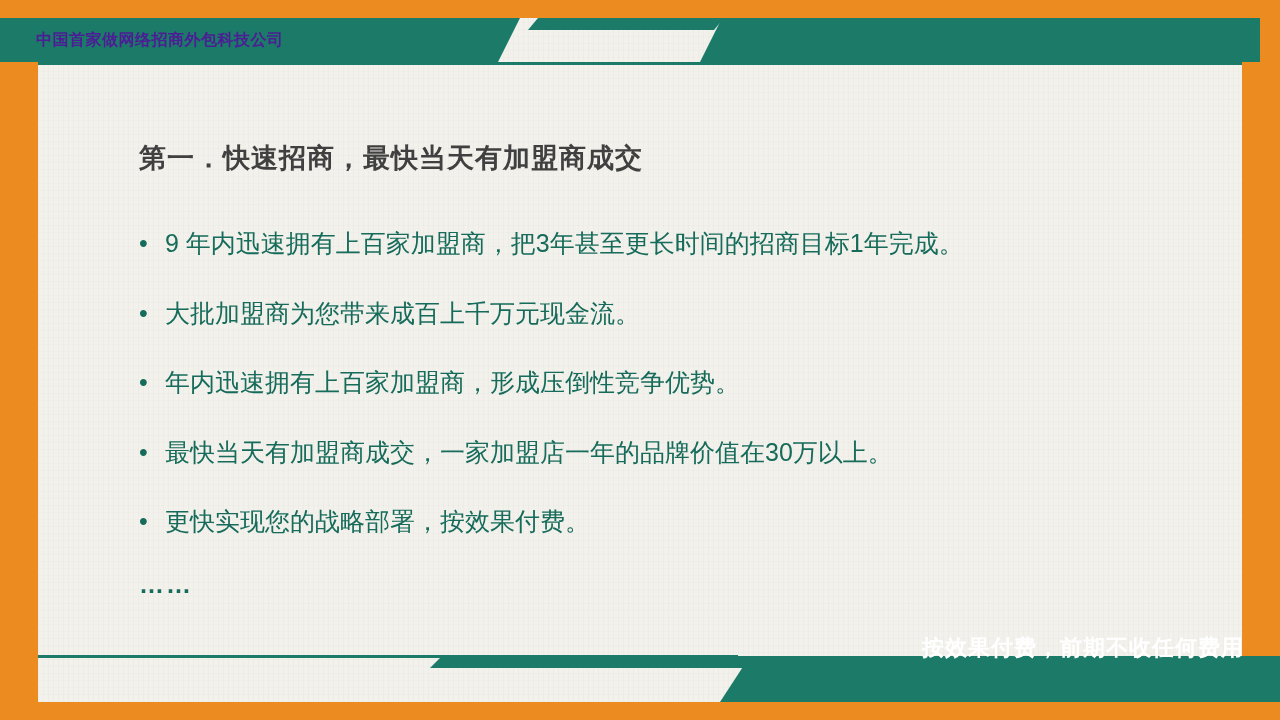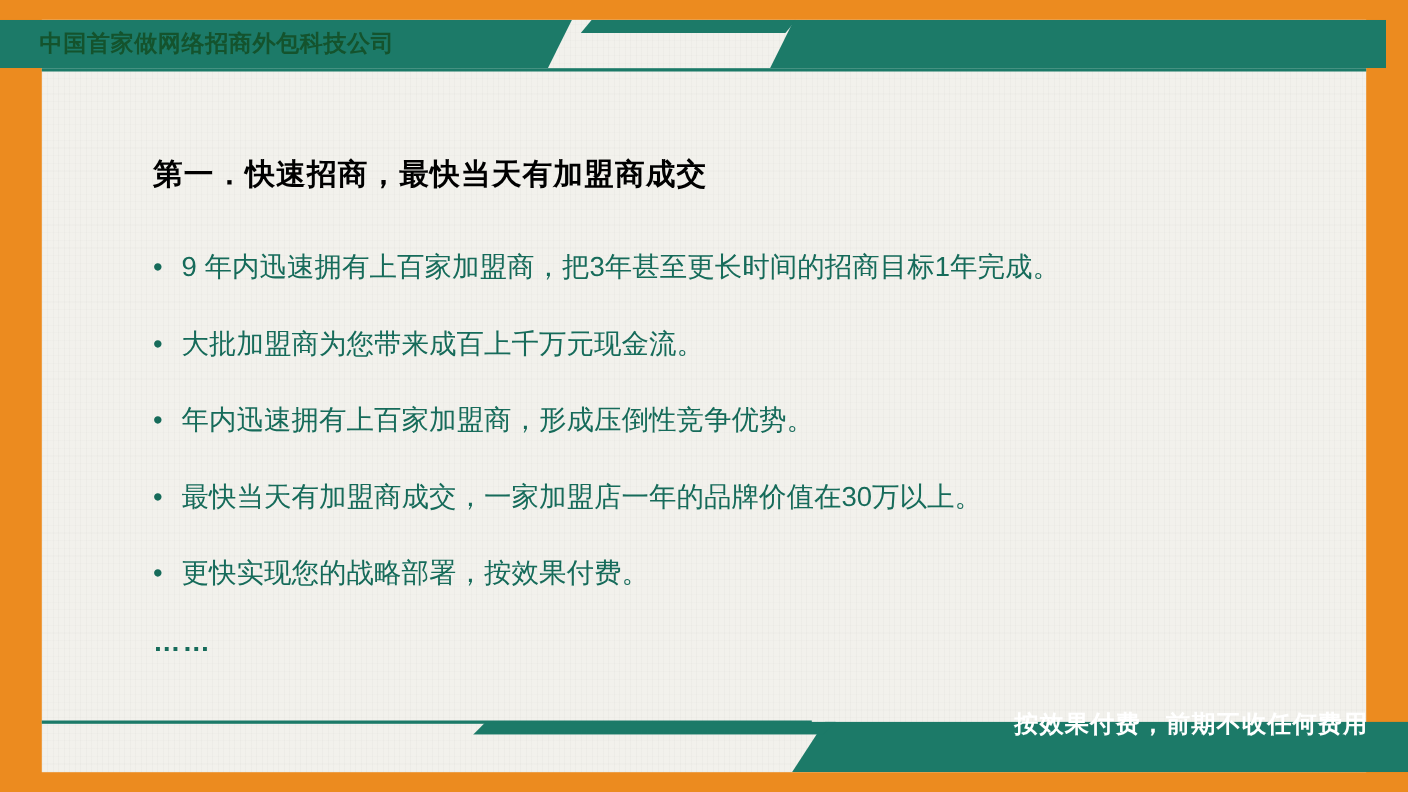--- a/index.html
+++ b/index.html
@@ -61,22 +61,22 @@
     height: 44px;
     top: 0;
     clip-path: polygon(22px 0, 100% 0, 100% 100%, 0 100%);
   }
   #tb-title {
     position: absolute;
     left: 36px;
     top: 0;
     height: 44px;
     line-height: 44px;
-    color: #14532d;
-    font-size: 21px;
+    color: #4c1d95;
+    font-size: 16px;
     font-weight: bold;
     letter-spacing: 0.5px;
     white-space: nowrap;
   }
   #tb-underline {
     position: absolute;
     left: 38px;
     top: 62px;
     width: 1204px;
     height: 3px;
@@ -90,21 +90,21 @@
     top: 70px;
     width: 1204px;
     height: 560px;
   }
   #heading {
     position: absolute;
     left: 101px;
     top: 70px;
     font-size: 27px;
     font-weight: bold;
-    color: #000000;
+    color: #404040;
     letter-spacing: 1px;
     white-space: nowrap;
   }
   #bullets {
     position: absolute;
     left: 101px;
     top: 160px;
     width: 1090px;
   }
   .bullet {
@@ -166,21 +166,21 @@
     position: absolute;
     left: 38px;
     bottom: 44px;
     width: 700px;
     height: 3px;
     background: #1C7A68;
   }
   #bb-text {
     position: absolute;
     right: 36px;
-    bottom: 21px;
+    bottom: 31px;
     height: 46px;
     line-height: 46px;
     color: #ffffff;
     font-size: 22px;
     font-weight: bold;
     letter-spacing: 1px;
     white-space: nowrap;
   }
 </style>
 </head>

